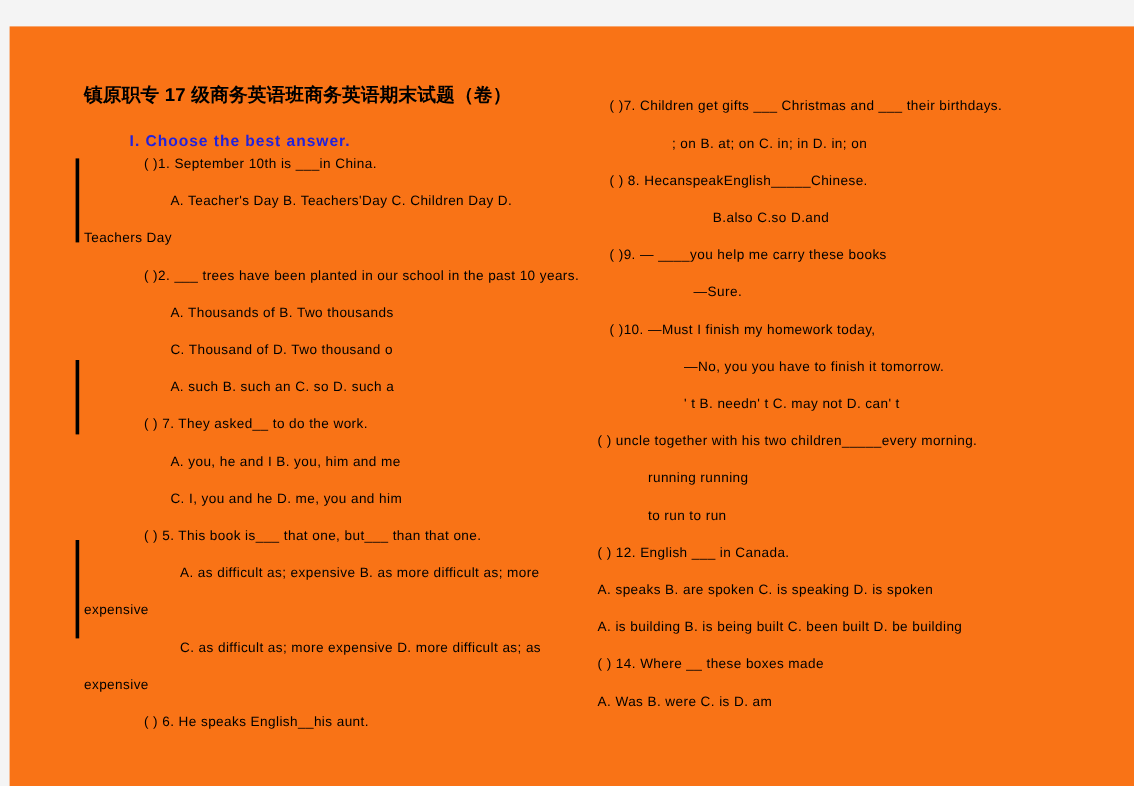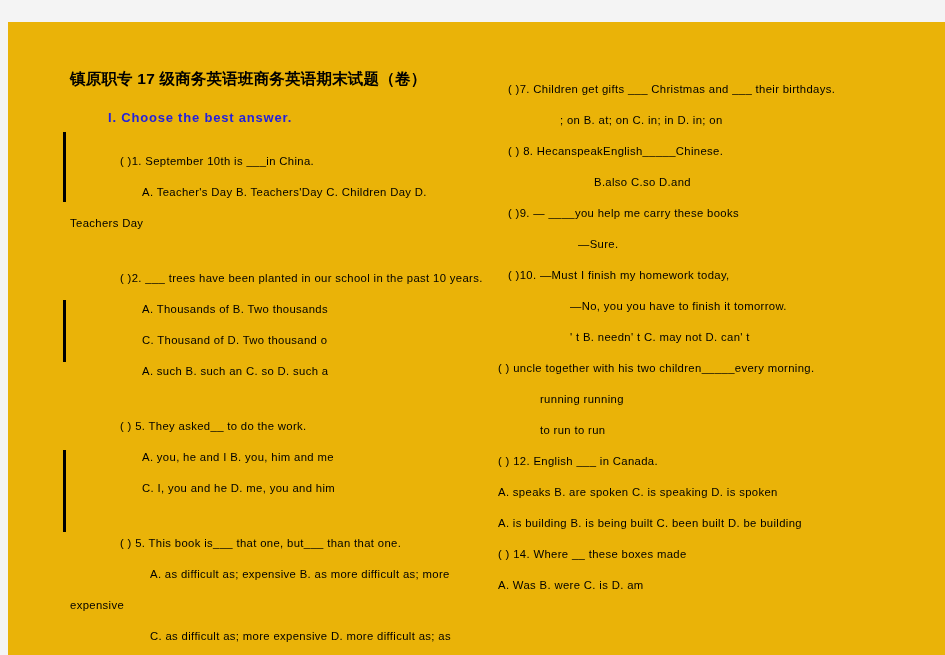--- a/index.html
+++ b/index.html
@@ -12,21 +12,21 @@
     height: 655px;
     overflow: hidden;
     font-family: "Liberation Sans", sans-serif;
   }
   .page {
     position: absolute;
     left: 8px;
     top: 22px;
     width: 937px;
     height: 633px;
-    background: #eab308;
+    background: #f97316;
   }
   .title {
     position: absolute;
     left: 62px;
     top: 47px;
     width: 420px;
     font-size: 15.5px;
     font-weight: bold;
     color: #000;
     letter-spacing: 0.2px;
@@ -56,21 +56,21 @@
   .line {
     margin: 0;
     padding: 0;
     height: 31px;
     white-space: nowrap;
     letter-spacing: 0.35px;
   }
   .ind-0  { padding-left: 0; }
   .ind-1  { padding-left: 10px; }
   .ind-2  { padding-left: 42px; }
-  .ind-3  { padding-left: 50px; margin-top: 24px; }
+  .ind-3  { padding-left: 50px; }
   .ind-4  { padding-left: 62px; }
   .ind-5  { padding-left: 72px; }
   .ind-6  { padding-left: 80px; }
   .ind-7  { padding-left: 96px; }
 
   .change-bar {
     position: absolute;
     left: 55px;
     width: 3px;
     background: #000;
@@ -90,21 +90,21 @@
   <div class="change-bar" style="top:428px;height:82px;"></div>
 
   <div class="col col-left">
     <div class="line ind-3">(       )1. September 10th is ___in China.</div>
     <div class="line ind-5">A. Teacher's  Day    B. Teachers'Day      C. Children  Day       D.</div>
     <div class="line ind-0">Teachers Day</div>
     <div class="line ind-3">(       )2. ___ trees have been planted in our school in the past 10 years.</div>
     <div class="line ind-5">A. Thousands of   B. Two thousands</div>
     <div class="line ind-5">C. Thousand of   D. Two thousand o</div>
     <div class="line ind-5">A. such            B. such an              C. so              D. such a</div>
-    <div class="line ind-3">(      ) 5. They asked__ to do the work.</div>
+    <div class="line ind-3">(      ) 7. They asked__ to do the work.</div>
     <div class="line ind-5">A. you, he and I      B. you, him and me</div>
     <div class="line ind-5">C. I, you and he       D. me, you and him</div>
     <div class="line ind-3">(      ) 5. This book is___ that one, but___ than that one.</div>
     <div class="line ind-6">A.  as  difficult  as;  expensive      B.  as  more  difficult  as;  more</div>
     <div class="line ind-0">expensive</div>
     <div class="line ind-6">C.  as  difficult  as;  more  expensive      D.  more  difficult  as;  as</div>
     <div class="line ind-0">expensive</div>
     <div class="line ind-3">(      ) 6. He speaks English__his aunt.</div>
 
   </div>

